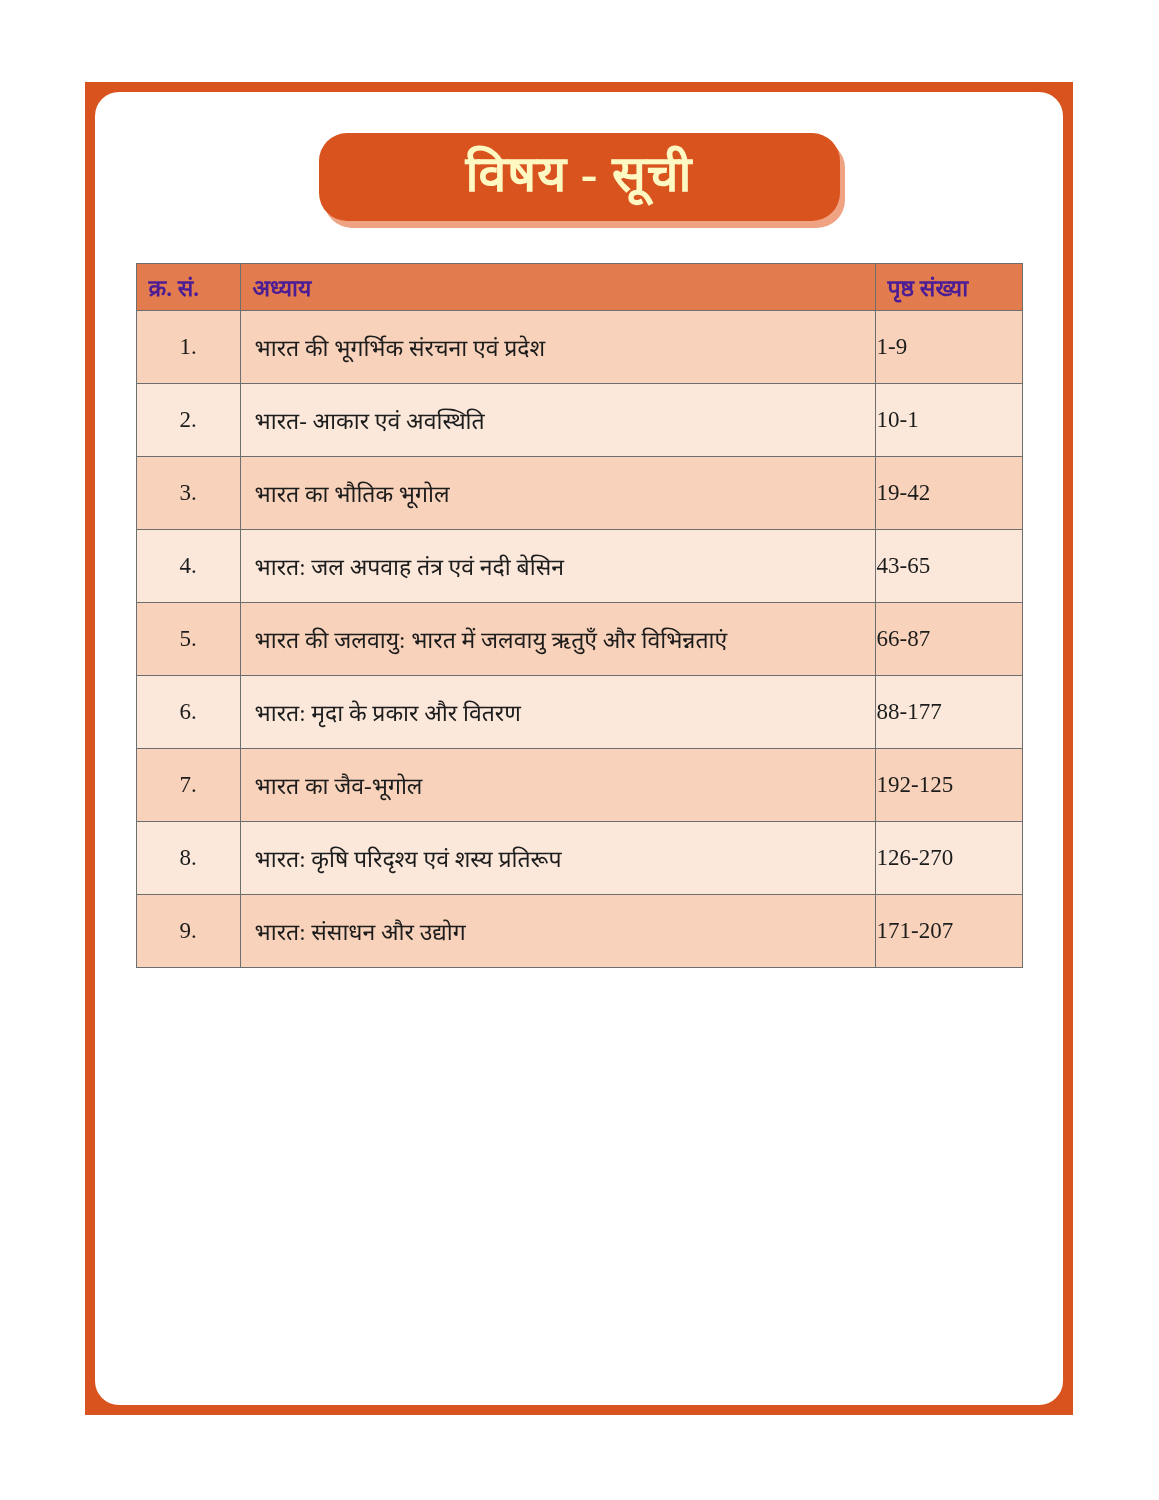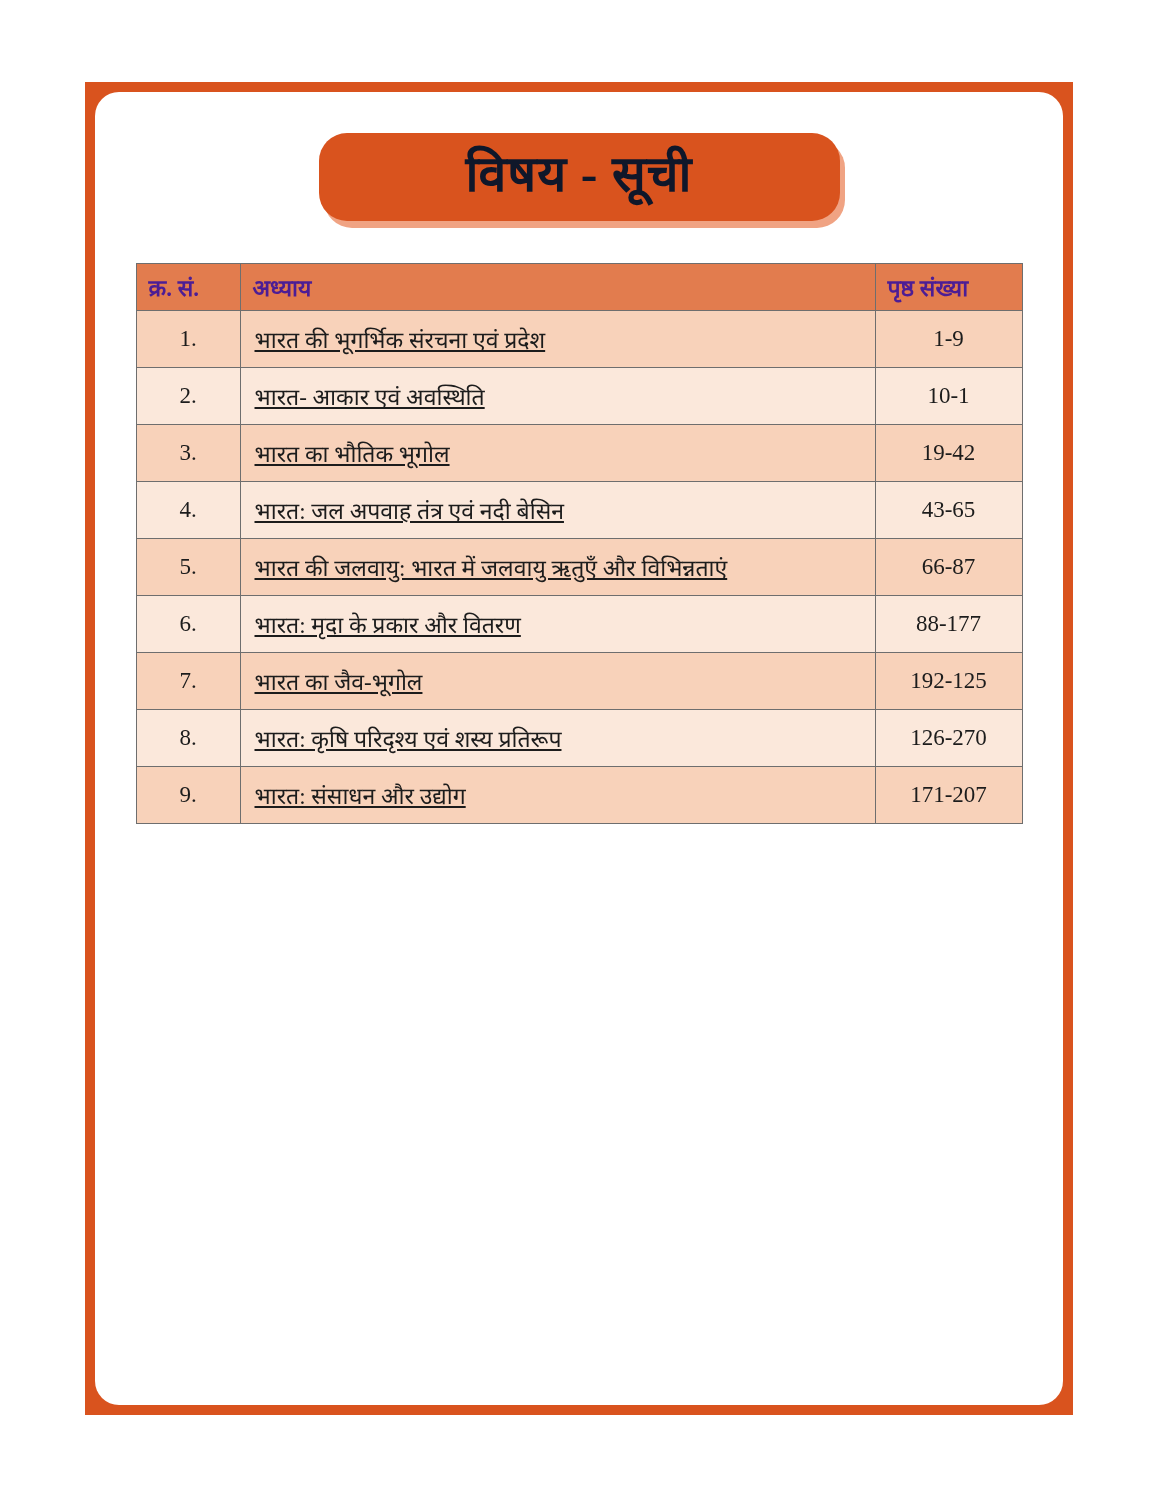--- a/index.html
+++ b/index.html
@@ -39,21 +39,21 @@
     height: 88px;
     margin: 41px auto 0 auto;
     background: #D9531E;
     border-radius: 28px;
     box-shadow: 5px 7px 0 #F0A383;
     display: flex;
     align-items: center;
     justify-content: center;
   }
   .banner-text {
-    color: #0f172a;
+    color: #fef9c3;
     font-size: 50px;
     font-weight: bold;
     letter-spacing: 1px;
     line-height: 1;
     padding-bottom: 6px;
   }
   
   table.toc {
     width: 886px;
     margin: 42px auto 0 auto;
@@ -81,25 +81,23 @@
     font-size: 23px;
     color: #1c1c1c;
   }
   td.cell-sn {
     text-align: center;
     font-size: 24px;
     color: #2e2e2e;
   }
   td.cell-chapter {
     text-align: left;
-    padding: 4px 14px;
-    text-decoration: underline;
+    padding: 12px 14px;
   }
   td.cell-pages {
-    text-align: center;
     font-size: 24px;
     color: #2e2e2e;
     margin-left: 28px;
   }
   tbody tr:nth-child(odd) td { background: #F8D2BA; }
   tbody tr:nth-child(even) td { background: #FBE8DB; }
 </style>
 </head>
 <body>
 

